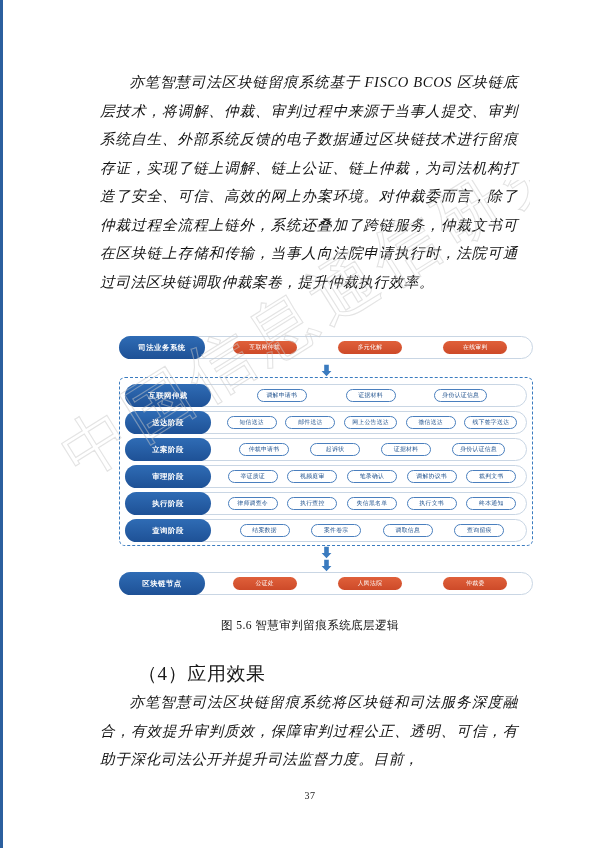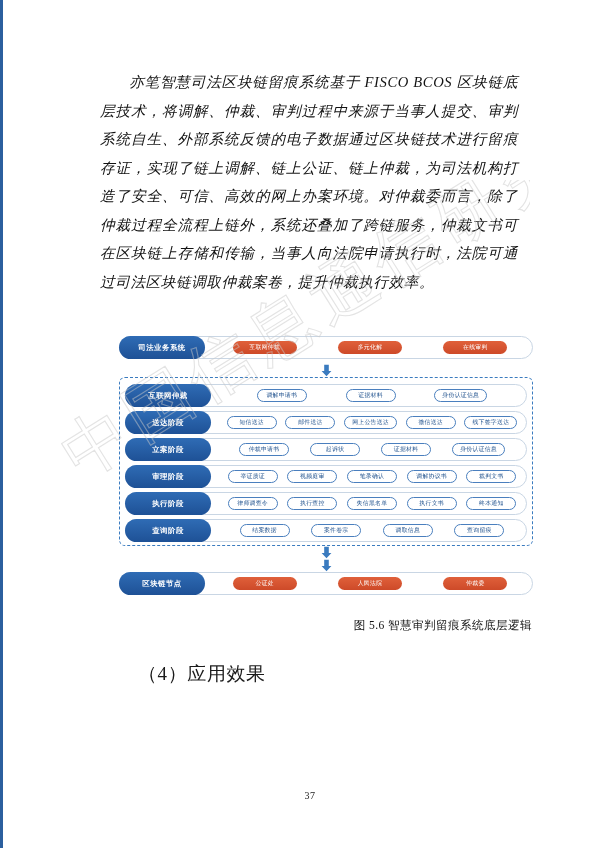--- a/index.html
+++ b/index.html
@@ -94,21 +94,21 @@
     top: 336px;
     width: 414px;
     height: 280px;
   }
 
   #figure-caption {
     position: absolute;
     left: 0;
     top: 618px;
     width: 444px;
-    text-align: right;
+    text-align: center;
     font-size: 11.6px;
     letter-spacing: 0.4px;
     color: #111;
   }
 
   
   .band {
     position: relative;
     height: 23px;
     border: 1.1px solid #c9d6e4;
@@ -327,20 +327,21 @@
           <span class="pill pill-orange wide">仲裁委</span>
         </div>
       </div>
 
     </div>
 
     <div id="figure-caption">图 5.6 智慧审判留痕系统底层逻辑</div>
 
     <div id="heading-effect">（4）应用效果</div>
 
+    <p id="para-bottom" class="para indent">亦笔智慧司法区块链留痕系统将区块链和司法服务深度融合，有效提升审判质效，保障审判过程公正、透明、可信，有助于深化司法公开并提升司法监督力度。目前，</p>
 
     <div id="page-number">37</div>
 
   </div>
 
   <div id="watermark">
     <svg width="470" height="470" viewBox="0 0 470 470" aria-hidden="true">
       <text x="20" y="300" transform="rotate(-32 20 300)" fill="none" stroke="#c8c8c8" stroke-width="1.1" font-family="'Liberation Serif', serif" font-size="66" letter-spacing="7">中国信息通信研究院</text>
     </svg>
   </div>

